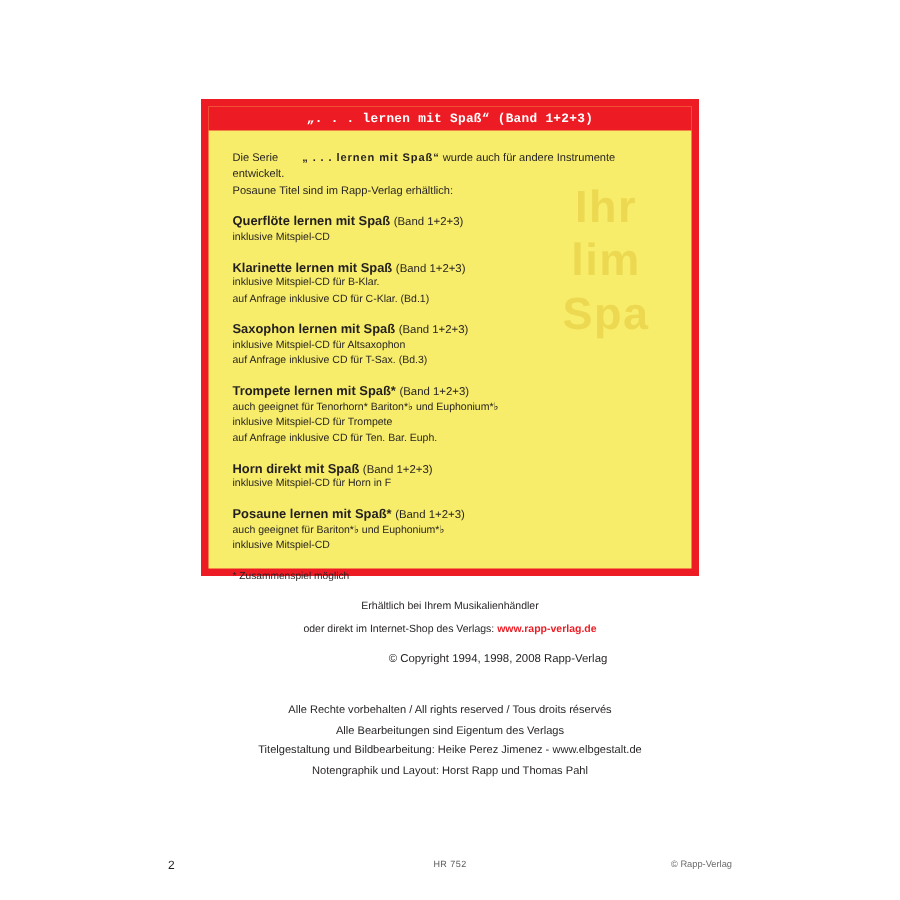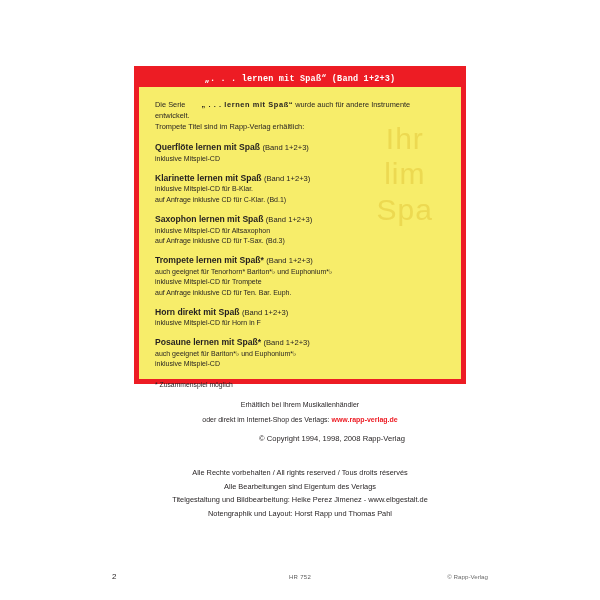--- a/index.html
+++ b/index.html
@@ -54,21 +54,21 @@
   }
 
   
   .ghost {
     position: absolute;
     right: 28px;
     top: 34px;
     font-size: 30px;
     line-height: 1.18;
     color: rgba(228, 200, 60, 0.55);
-    font-weight: normal;
+    font-weight: bold;
     text-align: center;
     pointer-events: none;
     user-select: none;
     letter-spacing: 1px;
   }
   .ghost span { display: block; }
 
   .intro {
     font-size: 7.4px;
     line-height: 1.5;
@@ -184,21 +184,21 @@
     <div class="ghost">
       <span>Ihr</span>
       <span>lim</span>
       <span>Spa</span>
     </div>
 
     <p class="intro">
       <span>Die Serie</span>
       <span class="q">„ . . . lernen mit Spaß“</span>
       <span>wurde auch für andere Instrumente entwickelt.</span><br>
-      <span>Trompete Titel sind im Rapp-Verlag erhältlich:</span>
+      <span>Posaune Titel sind im Rapp-Verlag erhältlich:</span>
     </p>
 
     <div class="item">
       <p class="item-title">
         <span>Querflöte lernen mit Spaß</span>
         <span class="band">(Band 1+2+3)</span>
       </p>
       <p class="item-sub">inklusive Mitspiel-CD</p>
     </div>
 

